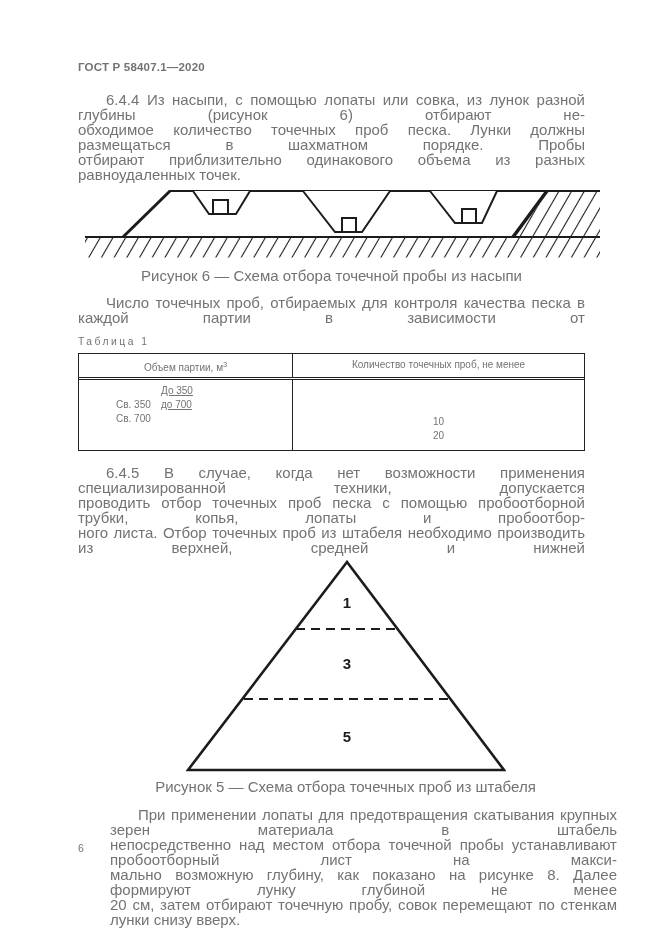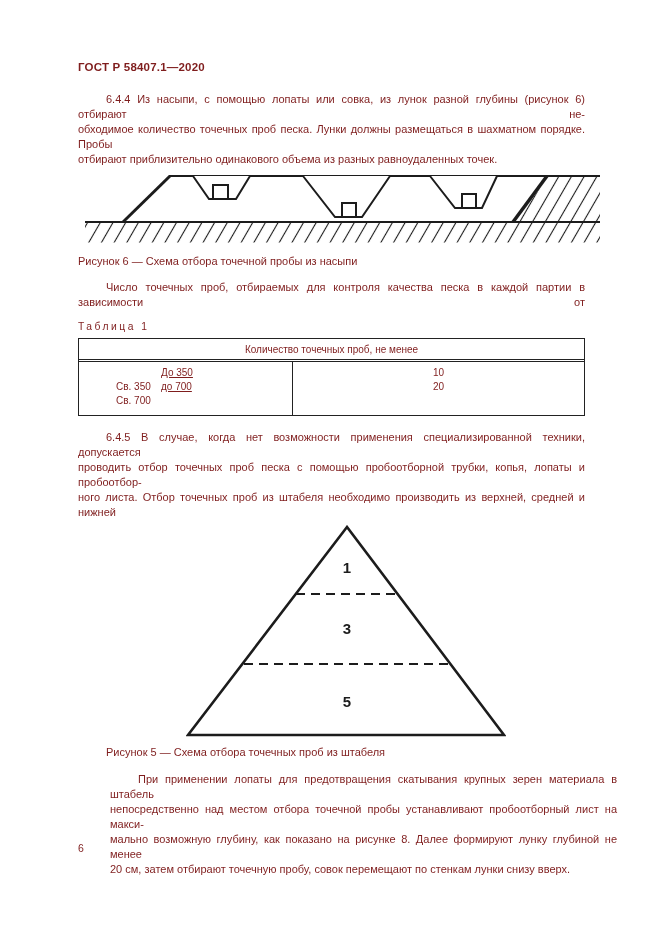--- a/index.html
+++ b/index.html
@@ -1,40 +1,40 @@
 <!DOCTYPE html>
 <html lang="ru"><head>
 <meta charset="utf-8">
 <style>
   * { margin:0; padding:0; box-sizing:border-box; }
   html,body { background:#888; }
   .page {
-    width:661px; height:935px; background:#ffffff; color:#7f1d1d;
+    width:661px; height:935px; background:#ffffff; color:#737373;
     font-family:"Liberation Sans", sans-serif;
     position:relative; margin:0 auto; overflow:hidden;
     padding:60px 76px 15px 78px;
   }
   .doc-header { font-size:11.5px; font-weight:bold; line-height:14px; letter-spacing:0.2px; }
-  .para { width:507px; font-size:11px; }
+  .para { width:507px; font-size:15px; }
   .para .ln { text-align:justify; text-align-last:justify; line-height:15px; white-space:normal; }
   .para .ln.first { text-indent:28px; }
   .para .ln.last { text-align-last:left; }
   .fig6-wrap { margin-top:5px; margin-left:7px; width:515px; height:72px; }
-  .fig-caption { font-size:11px; text-align:left; line-height:12px; }
+  .fig-caption { font-size:15px; text-align:center; line-height:12px; }
   .cap6 { margin-top:11px; width:507px; }
   .p-intro { margin-top:13px; }
   .tbl-label { margin-top:11px; font-size:10.3px; letter-spacing:2.5px; line-height:12px; }
   .t1 { margin-top:5px; width:507px; border:1px solid #222; font-size:10px; }
   .t1-head { display:flex; border-bottom:3px double #222; }
   .t1-h1 { width:42.4%; border-right:1px solid #222; text-align:center; padding:5px 2px 4px; line-height:11px; }
   .t1-h2 { flex:1; text-align:center; padding:5px 2px 4px; line-height:11px; }
   .t1-h1 sup { font-size:7.5px; }
   .t1-body { display:flex; }
   .t1-c1 { width:42.4%; border-right:1px solid #222; padding:4px 0 7px; }
-  .t1-c2 { flex:1; padding:4px 0 7px; }
+  .t1-c2 { flex:1; padding:4px 0 7px;margin-top:31px; }
   .t1 .trow { line-height:14px; height:14px; }
   .t1-c1 .trow { padding-left:37px;text-decoration:underline; }
   .t1-c1 .sub1 { display:inline-block; width:45px; }
   .t1-c2 .trow { text-align:center; }
   .p645 { margin-top:14px; }
   .fig7-wrap { margin-top:5px; margin-left:108px; width:320px; height:212px; }
   .cap7 { margin-top:9px; width:507px; padding-left:28px; }
   .p-final { margin-top:14px;margin-left:32px; }
   .page-num { position:absolute; left:78px; top:842px; font-size:10.5px; }
   svg text { font-family:"Liberation Sans", sans-serif; }
@@ -86,20 +86,21 @@
   <div class="fig-caption cap6">Рисунок 6 — Схема отбора точечной пробы из насыпи</div>
 
   <div class="para p-intro">
       <div class="ln first">Число точечных проб, отбираемых для контроля качества песка в каждой партии в зависимости от</div>
     </div>
 
   <div class="tbl-label">Таблица 1</div>
 
   <div class="t1">
     <div class="t1-head">
+      <div class="t1-h1"><span>Объем партии, м</span><sup>3</sup></div>
       <div class="t1-h2">Количество точечных проб, не менее</div>
     </div>
     <div class="t1-body">
       <div class="t1-c1">
         <div class="trow"><span class="sub1"></span><span>До 350</span></div>
         <div class="trow"><span class="sub1">Св. 350</span><span>до 700</span></div>
         <div class="trow"><span class="sub1">Св. 700</span><span></span></div>
       </div>
       <div class="t1-c2">
         <div class="trow">10</div>

